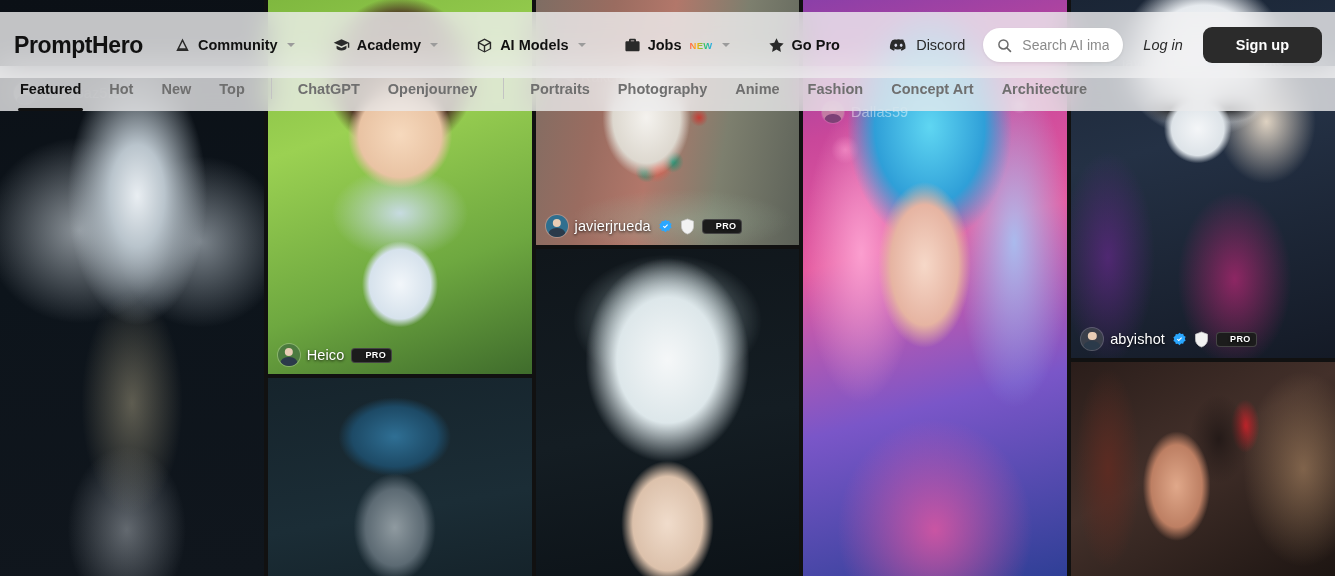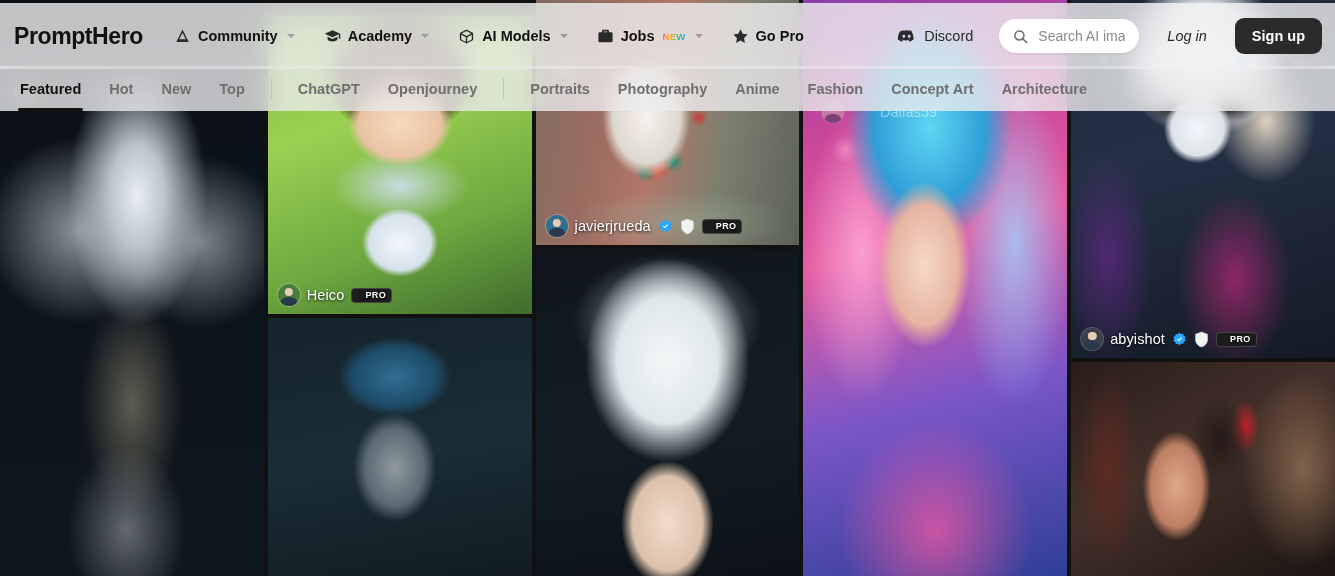--- a/index.html
+++ b/index.html
@@ -60,51 +60,51 @@
   }
   .badge-shield { width: 15px; height: 17px; flex: none; }
   .badge-pro {
     background: #1c1c1c; color: #fff; font-size: 9px; font-weight: bold;
     letter-spacing: .4px; padding: 2px 5px 2px 13px; border-radius: 4px;
     line-height: 1; border: 1px solid rgba(255,255,255,.18);
   }
 
   
   .header {
-    position: absolute; left: 0; top: 3px; width: 100%; height: 66px;
+    position: absolute; left: 0; top: 12px; width: 100%; height: 66px;
     background: rgba(240,240,241,.80);
     backdrop-filter: blur(14px);
     -webkit-backdrop-filter: blur(14px);
     display: flex; align-items: center; z-index: 30;
   }
   .logo {
     font-size: 23px; font-weight: bold; color: #111; letter-spacing: -.4px;
     margin-left: 14px; margin-right: 22px; white-space: nowrap;
   }
-  .nav-main { display: flex; align-items: center; gap: 11px; flex: 1; }
+  .nav-main { display: flex; align-items: center; gap: 20px; flex: 1; }
   .nav-item {
     display: flex; align-items: center; gap: 7px;
     padding: 7px 9px; border-radius: 7px; cursor: pointer;
     color: #2a2a2a; font-size: 14.5px; white-space: nowrap;
   }
   .nav-item .ico { width: 17px; height: 17px; flex: none; display: block; }
   .caret {
     width: 0; height: 0; border-left: 4px solid transparent;
     border-right: 4px solid transparent; border-top: 4px solid #9b9b9b;
     margin-left: 2px; flex: none;
   }
   .nav-item.strong { font-weight: bold; color: #111; }
   .new-badge {
     font-size: 9.5px; font-weight: bold; letter-spacing: .3px;
     background: linear-gradient(90deg,#ff5a5f,#ffb300,#27c46b,#2aa7ff);
     -webkit-background-clip: text; background-clip: text; color: transparent;
     margin-left: 1px;
   }
   .header-right {
-    display: flex; align-items: center; gap: 22px;
+    display: flex; align-items: center; gap: 14px;
     margin-right: 13px;
   }
   .discord-link {
     display: flex; align-items: center; gap: 8px;
     color: #2a2a2a; font-size: 14.5px; cursor: pointer; padding: 6px 4px;
   }
   .search-box {
     display: flex; align-items: center; gap: 9px;
     background: #fff; border-radius: 20px; height: 34px;
     padding: 0 14px 0 13px; width: 140px; overflow: hidden;
@@ -112,21 +112,21 @@
   }
   .search-box input {
     border: 0; outline: 0; background: transparent;
     font-family: "Liberation Sans", sans-serif;
     font-size: 14px; color: #555; width: 100%;
   }
   .search-box input::placeholder { color: #8b8b8b; }
   .login-link { color: #2a2a2a; font-size: 14.5px; cursor: pointer; padding: 6px 6px; font-style: italic; }
   .signup-btn {
     background: #2b2b2b; color: #fff; font-size: 14.5px; font-weight: bold;
-    border: 0; border-radius: 9px; padding: 10px 17px; cursor: pointer;
+    border: 0; border-radius: 9px; padding: 10px 33px; cursor: pointer;
     font-family: "Liberation Sans", sans-serif;
   }
 
   
   .subnav {
     position: absolute; left: 0; top: 66px; width: 100%; height: 45px;
     background: rgba(238,238,239,.78);
     backdrop-filter: blur(14px);
     -webkit-backdrop-filter: blur(14px);
     display: flex; align-items: stretch; z-index: 29;
@@ -143,35 +143,35 @@
     height: 3px; background: #111; border-radius: 2px;
   }
   .sub-sep { width: 1px; background: #c3c3c3; margin: 12px 12px; flex: none; }
   .subnav-inner { display: flex; align-items: stretch; width: 100%; padding-left: 6px; padding-right: 6px; }
 
   
   .ghost-credit {
     position: absolute; display: flex; align-items: center; gap: 7px;
     z-index: 20; opacity: .45;
   }
-  .ghost-credit .uname { color: #fff; margin-left: 29px; }
+  .ghost-credit .uname { color: #fff; }
 </style>
 </head>
 <body>
 
 <div id="app">
 
   <div class="grid" id="grid">
       <div class="col">
         <div class="card" style="height: 576px;">
           <div class="art" style="background: radial-gradient(40% 34% at 52% 34%, rgb(233, 238, 242) 0%, rgb(185, 196, 204) 26%, rgba(25, 34, 42, 0) 66%), radial-gradient(58% 26% at 30% 40%, rgba(226, 234, 240, 0.6) 0%, rgba(226, 234, 240, 0) 62%), radial-gradient(52% 24% at 76% 42%, rgba(214, 224, 232, 0.55) 0%, rgba(214, 224, 232, 0) 62%), radial-gradient(30% 30% at 50% 70%, rgba(214, 200, 160, 0.4) 0%, rgba(0, 0, 0, 0) 64%), radial-gradient(34% 22% at 48% 92%, rgba(200, 206, 212, 0.45) 0%, rgba(0, 0, 0, 0) 66%), linear-gradient(175deg, rgb(11, 16, 22) 0%, rgb(13, 20, 27) 48%, rgb(16, 22, 29) 100%);"></div>
         </div>
       </div>
       <div class="col">
-        <div class="card" style="height: 298px; margin-top: 16px;">
+        <div class="card" style="height: 374px;">
           <div class="art" style="background: radial-gradient(20% 16% at 50% 76%, rgb(242, 246, 250) 0%, rgb(214, 226, 236) 58%, rgba(0, 0, 0, 0) 72%), radial-gradient(26% 19% at 50% 36%, rgb(246, 217, 189) 0%, rgb(233, 195, 163) 60%, rgba(0, 0, 0, 0) 76%), radial-gradient(34% 16% at 50% 57%, rgba(205, 222, 238, 0.92) 0%, rgba(205, 222, 238, 0) 76%), radial-gradient(36% 26% at 50% 20%, rgb(107, 74, 51) 0%, rgb(78, 53, 36) 62%, rgba(0, 0, 0, 0) 80%), linear-gradient(160deg, rgb(127, 184, 63) 0%, rgb(155, 209, 82) 34%, rgb(110, 168, 64) 70%, rgb(63, 108, 44) 100%);"></div>
           <div class="credit">
             <div class="avatar a-heico"></div>
             <span class="uname">Heico</span>
             <span class="badge-pro">PRO</span>
           </div>
         </div>
         <div class="card" style="height: 267px;">
           <div class="art" style="background: radial-gradient(20% 26% at 48% 56%, rgb(143, 154, 160) 0%, rgb(92, 106, 115) 55%, rgba(0, 0, 0, 0) 78%), radial-gradient(26% 18% at 48% 22%, rgb(47, 111, 148) 0%, rgb(29, 74, 102) 62%, rgba(0, 0, 0, 0) 82%), radial-gradient(4px at 42% 60%, rgb(240, 180, 58) 0%, rgba(0, 0, 0, 0) 100%), radial-gradient(4px at 55% 60%, rgb(240, 180, 58) 0%, rgba(0, 0, 0, 0) 100%), linear-gradient(170deg, rgb(22, 36, 44) 0%, rgb(27, 45, 54) 50%, rgb(16, 27, 33) 100%);"></div>
         </div>

